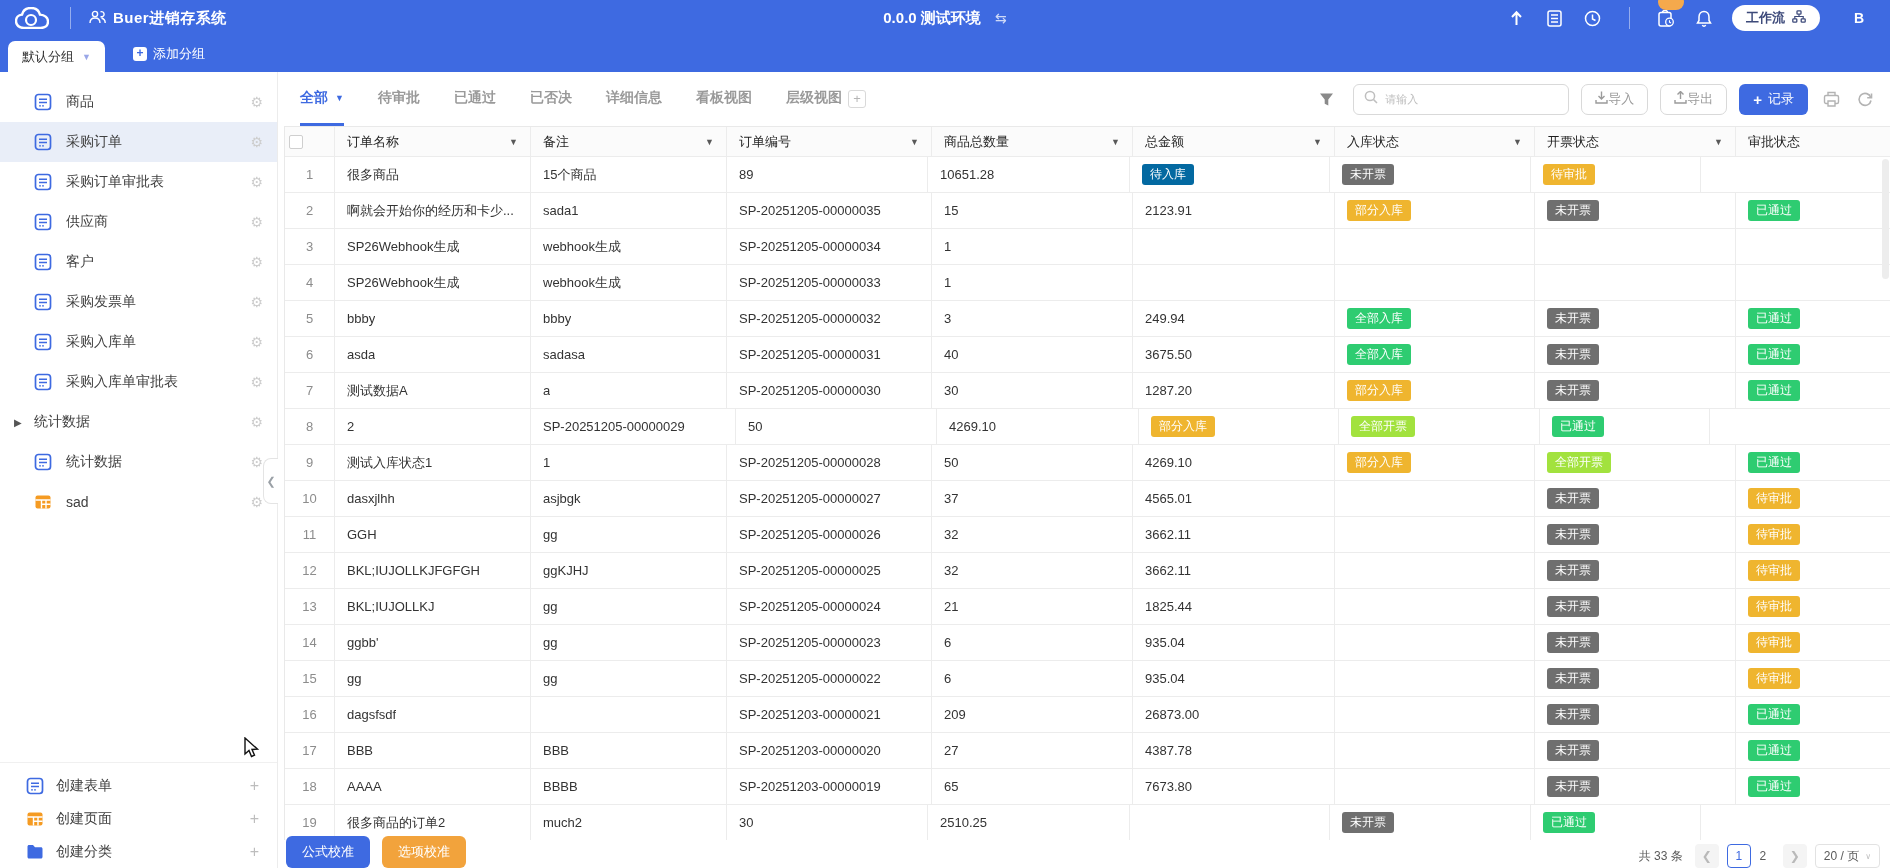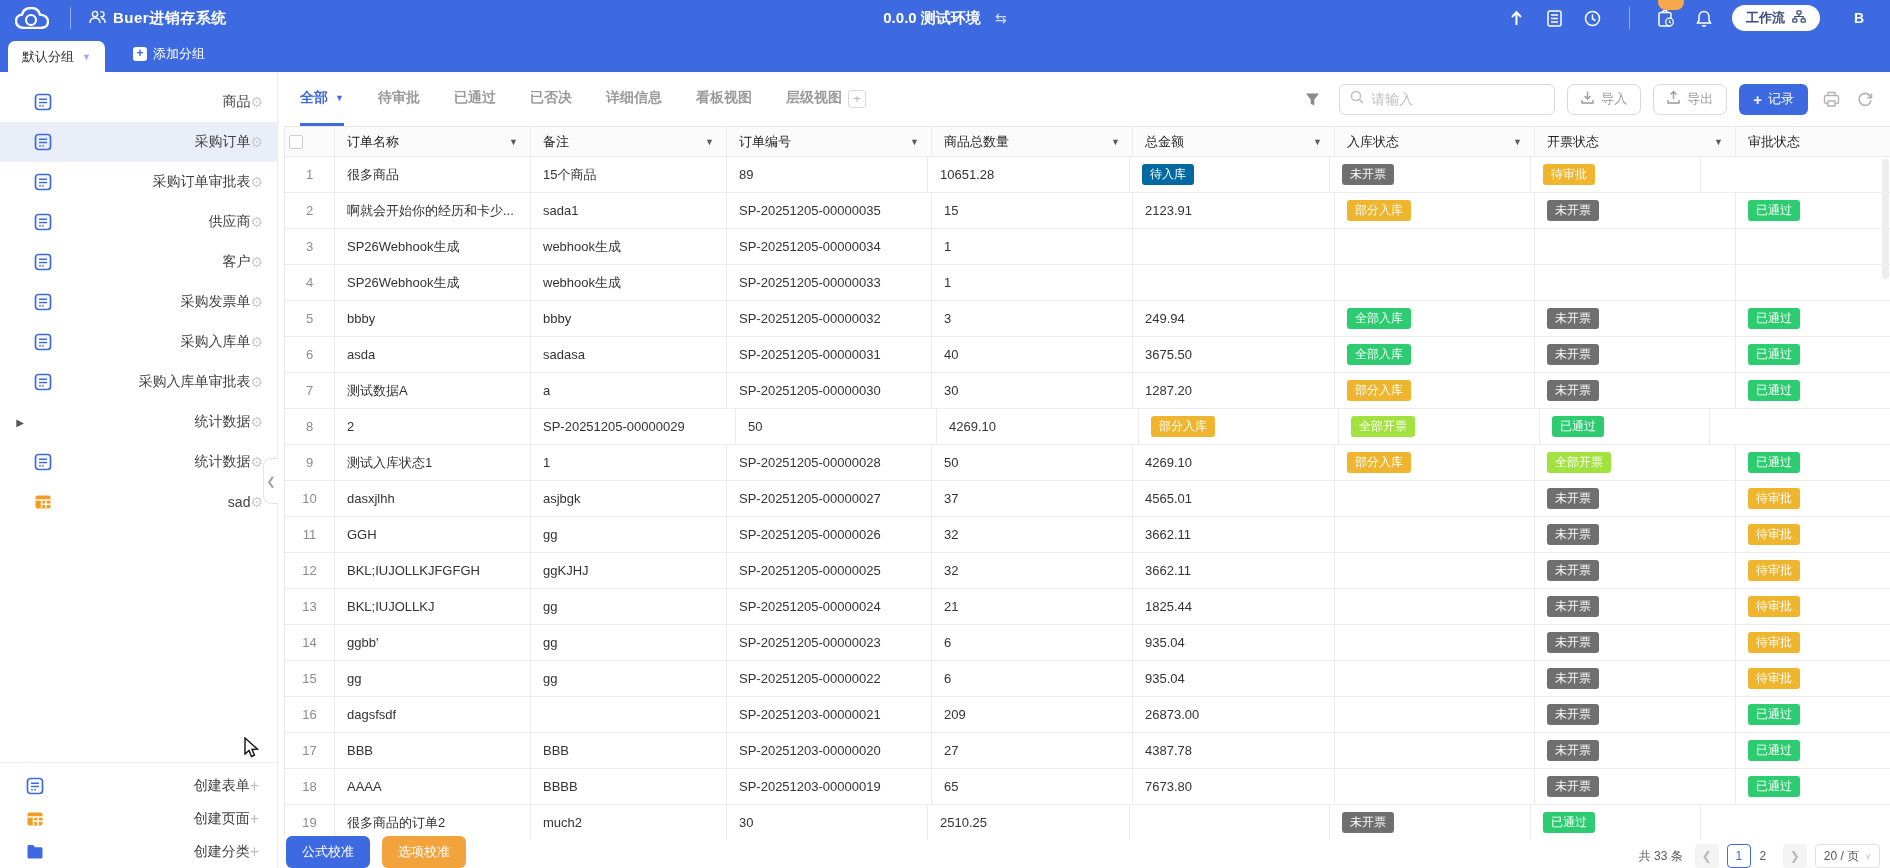--- a/index.html
+++ b/index.html
@@ -24,21 +24,21 @@
 
   
   .grouptabs { height:36px; background:#3E6AE1; display:flex; align-items:flex-end; }
   .group-tab-active { margin-left:8px; background:#fff; border-radius:7px 7px 0 0; height:31px; min-width:96px; padding:0 14px; display:flex; align-items:center; justify-content:center; gap:8px; font-size:13px; color:#333; cursor:pointer; }
   .group-tab-active .caret { font-size:9px; color:#9aa7e8; }
   .add-group { display:flex; align-items:center; gap:6px; color:#fff; font-size:13px; margin-left:28px; height:100%; align-self:center; display:flex; align-items:center; cursor:pointer; }
   .add-group .plus-box { width:14px; height:14px; border-radius:3px; background:#fff; color:#3E6AE1; font-size:12px; line-height:13px; text-align:center; font-weight:bold; }
 
   
   .app-body { display:flex; height:796px; }
-  .sidebar { position:relative; width:278px; background:#fff; border-right:1px solid #ececec; flex:none;text-align:right; }
+  .sidebar { position:relative; width:278px; background:#fff; border-right:1px solid #ececec; flex:none; }
   .side-list { padding-top:10px; }
   .side-item { height:40px; display:flex; align-items:center; padding:0 14px 0 34px; cursor:pointer; position:relative; }
   .side-item.active { background:#E9EEF8; }
   .side-item .s-icon { width:18px; height:18px; margin-right:14px; flex:none; display:flex; align-items:center; justify-content:center; }
   .side-item .s-label { font-size:14px; color:#404040; flex:1; white-space:nowrap; overflow:hidden; }
   .side-item .gear { color:#cdcdcd; font-size:14px; flex:none; }
   .side-item.group-row { padding-left:14px; }
   .side-item .tri { color:#555; font-size:10px; margin-right:10px; width:10px; }
   .side-footer { position:absolute; left:0; right:0; bottom:0; border-top:1px solid #f0f0f0; padding:6px 0 0 0; background:#fff; }
   .foot-item { height:33px; display:flex; align-items:center; padding:0 18px 0 26px; cursor:pointer; }
@@ -51,23 +51,23 @@
   .main { flex:1; position:relative; background:#fff; overflow:hidden; }
   .toolbar { height:54px; display:flex; align-items:center; padding:0 14px 0 22px; }
   .view-tabs { display:flex; align-items:center; gap:34px; height:100%; }
   .vtab { font-size:14px; font-weight:bold; color:#9a9a9a; height:100%; display:flex; align-items:center; cursor:pointer; border-bottom:3px solid transparent; gap:7px; }
   .vtab.active { color:#3E6AE1; border-bottom-color:#3E6AE1; }
   .vtab .caret { font-size:9px; }
   .vtab-add { width:18px; height:18px; border:1px solid #d9d9d9; border-radius:3px; color:#b5b5b5; font-size:13px; line-height:16px; text-align:center; margin-left:6px; cursor:pointer; }
   .tools { margin-left:auto; display:flex; align-items:center; gap:12px; }
   .funnel { margin-right:4px; cursor:pointer; }
   .search-box { width:216px; height:31px; border:1px solid #d9d9d9; border-radius:6px; display:flex; align-items:center; padding:0 10px; gap:7px; }
-  .search-box input { border:none; outline:none; font-size:14px; color:#c2410c; width:100%; background:transparent; }
+  .search-box input { border:none; outline:none; font-size:11px; color:#c2410c; width:100%; background:transparent; }
   .search-box input::placeholder { color:#bfbfbf; }
-  .btn-ghost { height:31px; border:1px solid #d9d9d9; border-radius:7px; background:#fff; display:flex; align-items:center; gap:7px; padding:0 13px; font-size:13px; color:#9b9b9b; cursor:pointer; }
+  .btn-ghost { height:31px; border:1px solid #d9d9d9; border-radius:7px; background:#fff; display:flex; align-items:center; padding:0 13px; font-size:13px; color:#9b9b9b; cursor:pointer; }
   .btn-primary { height:31px; border:none; border-radius:6px; background:#3E6AE1; color:#fff; display:flex; align-items:center; gap:6px; padding:0 14px; font-size:13px; cursor:pointer; }
   .btn-primary .plus { font-size:15px; font-weight:bold; }
   .tool-ic { width:22px; height:22px; display:flex; align-items:center; justify-content:center; cursor:pointer; }
 
   
   .table-area { position:absolute; top:54px; left:6px; right:0; bottom:28px; border-top:1px solid #e9e9e9; border-left:1px solid #e9e9e9; overflow:hidden; }
   .t-row { display:flex; border-bottom:1px solid #ececec; background:#fff; }
   .t-head { background:#fbfbfb; height:30px; }
   .t-cell { flex:none; border-right:1px solid #ececec; display:flex; align-items:center; padding:0 12px; font-size:13px; color:#333; overflow:hidden; white-space:nowrap; }
   .t-head .t-cell { color:#1f1f1f; font-weight:500; justify-content:space-between; }

